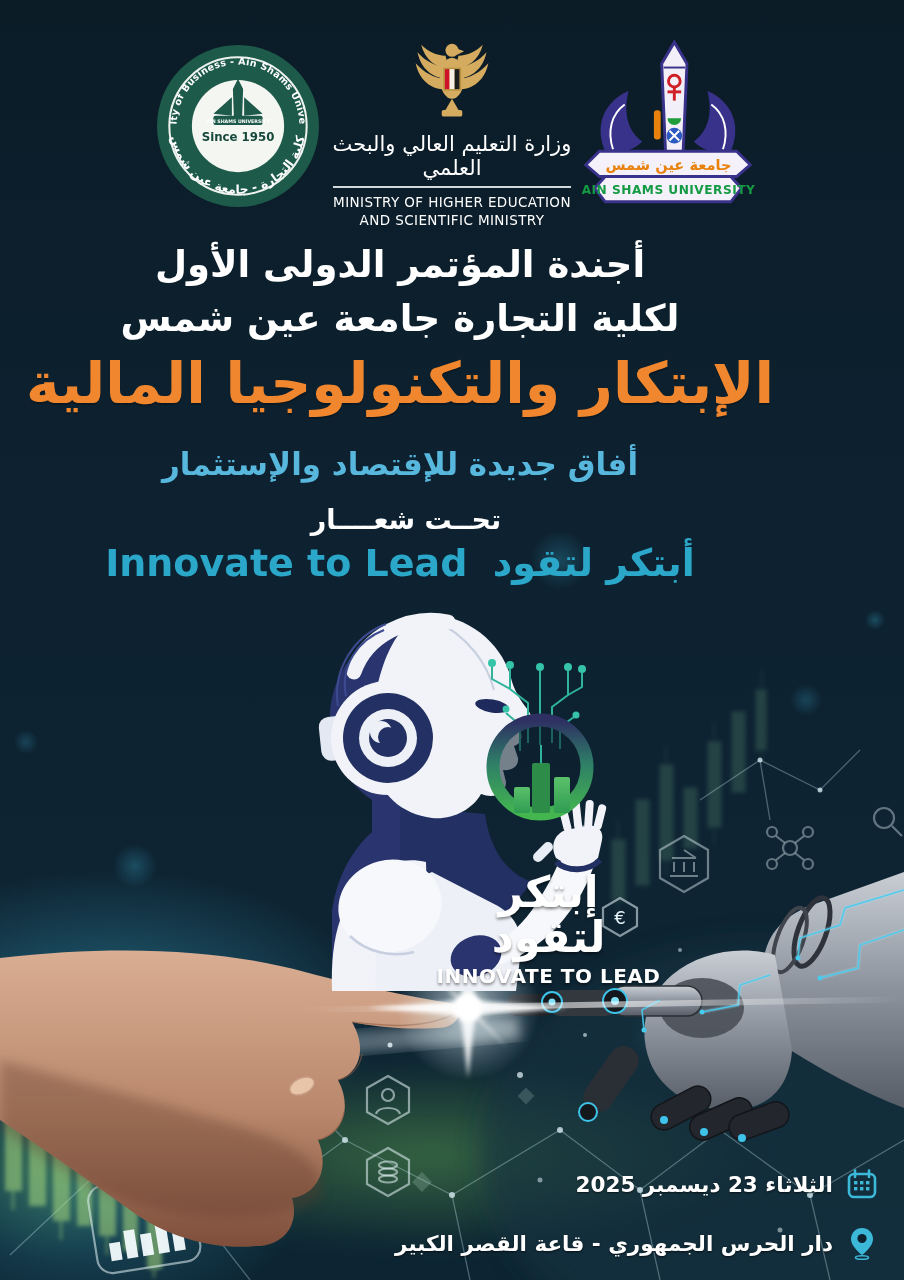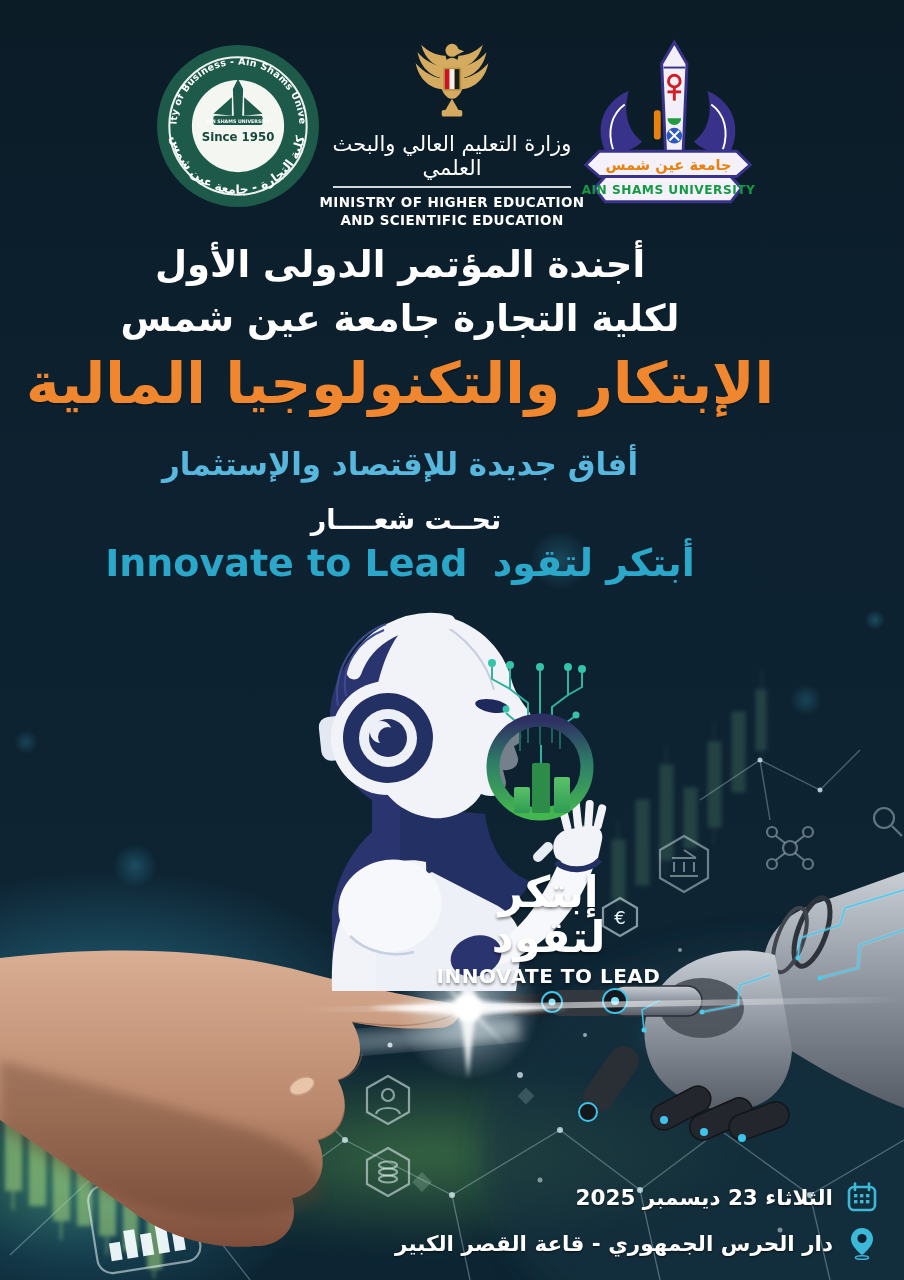--- a/index.html
+++ b/index.html
@@ -9,40 +9,40 @@
     font-family:"DejaVu Sans",sans-serif;color:#fff;
   }
   .abs{position:absolute;}
   svg{display:block;}
   
   .seal{left:156px;top:44px;width:164px;height:164px;}
   .ministry{left:318px;top:34px;width:268px;text-align:center;}
   .ministry .eagle{margin:0 auto;}
   .ministry .ar{font-size:21px;font-weight:normal;margin-top:2px;letter-spacing:.5px;}
   .ministry .divider{height:2px;background:#e8edf2;opacity:.9;width:238px;margin:6px auto 5px;}
-  .ministry .en{font-size:13.5px;font-weight:bold;line-height:1.35;letter-spacing:.4px;}
+  .ministry .en{font-size:13.5px;font-weight:normal;line-height:1.35;letter-spacing:.4px;}
   .asu{left:578px;top:34px;width:180px;height:178px;}
   
   .ctr{left:0;width:800px;text-align:center;white-space:nowrap;}
   .agenda{top:238px;font-size:37px;font-weight:800;line-height:1.45;direction:rtl;}
   .main-title{top:350px;font-size:57px;font-weight:800;color:#F0872E;direction:rtl;
               text-shadow:0 2px 0 rgba(0,0,0,.25);}
   .subtitle{top:446px;font-size:31px;font-weight:800;color:#58B7DD;direction:rtl;}
   .under{top:504px;font-size:27px;font-weight:700;direction:rtl;letter-spacing:1px;padding-left:6px;}
   .slogan{top:541px;font-size:38px;font-weight:800;color:#2BA8C9;direction:rtl;}
   .slogan .en{margin-right:12px;}
   
   .robot{left:280px;top:606px;width:340px;height:385px;}
   .greenlogo{left:462px;top:645px;width:156px;height:180px;}
   .centerlogo{left:436px;top:870px;width:225px;text-align:center;
               text-shadow:0 2px 3px rgba(0,0,0,.45);}
   .centerlogo .ar{font-size:43px;font-weight:800;line-height:1.05;direction:rtl;}
   .centerlogo .en{font-size:20px;font-weight:800;letter-spacing:.5px;margin-top:4px;}
   
-  .footer{right:26px;bottom:20px;display:flex;flex-direction:column;gap:13px;align-items:flex-end;}
+  .footer{right:26px;bottom:20px;display:flex;flex-direction:column;gap:26px;align-items:flex-end;}
   .footer .row{direction:rtl;display:flex;align-items:center;gap:13px;
                font-size:21.5px;font-weight:700;text-shadow:0 1px 2px rgba(0,0,0,.6);}
   .z0{z-index:0;} .z1{z-index:1;} .z2{z-index:2;}
 </style>
 </head>
 <body>
 
 <div class="poster">
 
   <svg class="abs z0" width="904" height="1280" viewBox="0 0 904 1280">
@@ -328,21 +328,21 @@
         <rect x="37" y="34" width="5.4" height="22" fill="#CE1126"></rect>
         <rect x="42.4" y="34" width="5.4" height="22" fill="#F5F1E8"></rect>
         <rect x="47.8" y="34" width="5.4" height="22" fill="#1C1C1C"></rect>
         <rect x="36.5" y="33.5" width="17.5" height="23" fill="none" stroke="#B8923F" stroke-width="1.5"></rect>
       </g>
     </svg>
     <div class="ar" dir="rtl">وزارة التعليم العالي والبحث العلمي</div>
     <div class="divider"></div>
     <div class="en">
       <div>MINISTRY OF HIGHER EDUCATION</div>
-      <div>AND SCIENTIFIC EDUCATION</div>
+      <div>AND SCIENTIFIC MINISTRY</div>
     </div>
   </div>
 
   <svg class="abs z2 asu" viewBox="0 0 185 178">
     <g>
       <polygon points="86,28 99,6 112,28 108,120 90,120" fill="#F2EFF9" stroke="#39328A" stroke-width="3"></polygon>
       <line x1="88" y1="32" x2="110" y2="32" stroke="#39328A" stroke-width="2"></line>
       <g stroke="#D01F26" stroke-width="3" fill="none">
         <circle cx="99" cy="46" r="6"></circle>
           <line x1="99" y1="52" x2="99" y2="66"></line>

